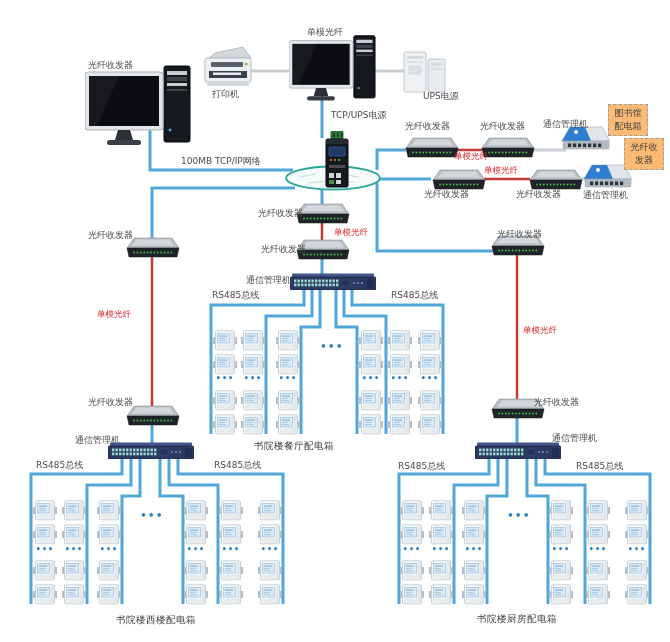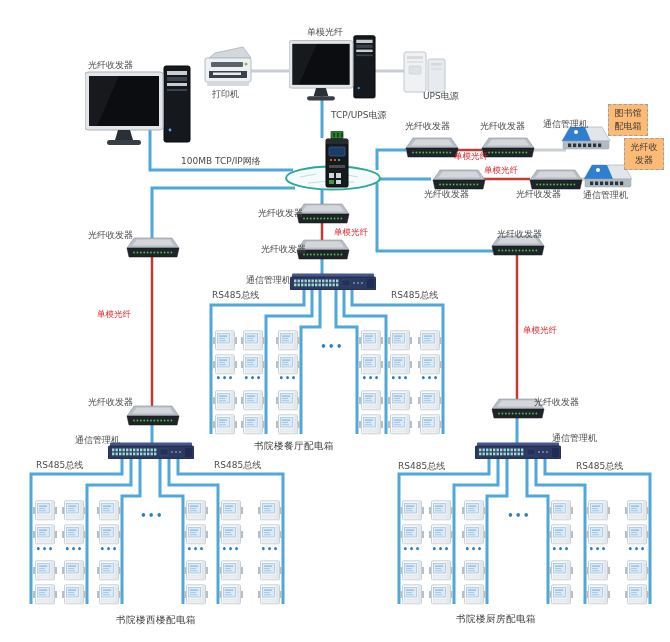--- a/index.html
+++ b/index.html
@@ -108,21 +108,21 @@
 
   <span class="lbl" style="left:212px;top:291px">RS485总线</span>
   <span class="lbl" style="left:391px;top:291px">RS485总线</span>
   <span class="lbl" style="left:36px;top:461px">RS485总线</span>
   <span class="lbl" style="left:214px;top:461px">RS485总线</span>
   <span class="lbl" style="left:398px;top:462px">RS485总线</span>
   <span class="lbl" style="left:576px;top:462px">RS485总线</span>
 
   <span class="lbl title" style="left:254px;top:441px">书院楼餐厅配电箱</span>
   <span class="lbl title" style="left:116px;top:615px">书院楼西楼配电箱</span>
-  <span class="lbl title" style="left:456px;top:614px">书院楼厨房配电箱</span>
+  <span class="lbl title" style="left:477px;top:614px">书院楼厨房配电箱</span>
 
   <div class="dashed-box" style="left:608px;top:104px">图书馆配电箱</div>
   <div class="dashed-box" style="left:624px;top:138px">光纤收发器</div>
 
   <div id="device-layer">
       <div class="dev" style="left: 85px; top: 64px;"><svg width="110" height="86" viewBox="0 0 110 86">
           <rect x="79" y="2" width="26" height="76" rx="2" fill="#15181d" stroke="#07090c"></rect>
           <rect x="82" y="7" width="20" height="4" fill="#c7ccd2"></rect>
           <rect x="82" y="13" width="20" height="4" fill="#3c434b"></rect>
           <rect x="82" y="19" width="20" height="3" fill="#c7ccd2"></rect>

